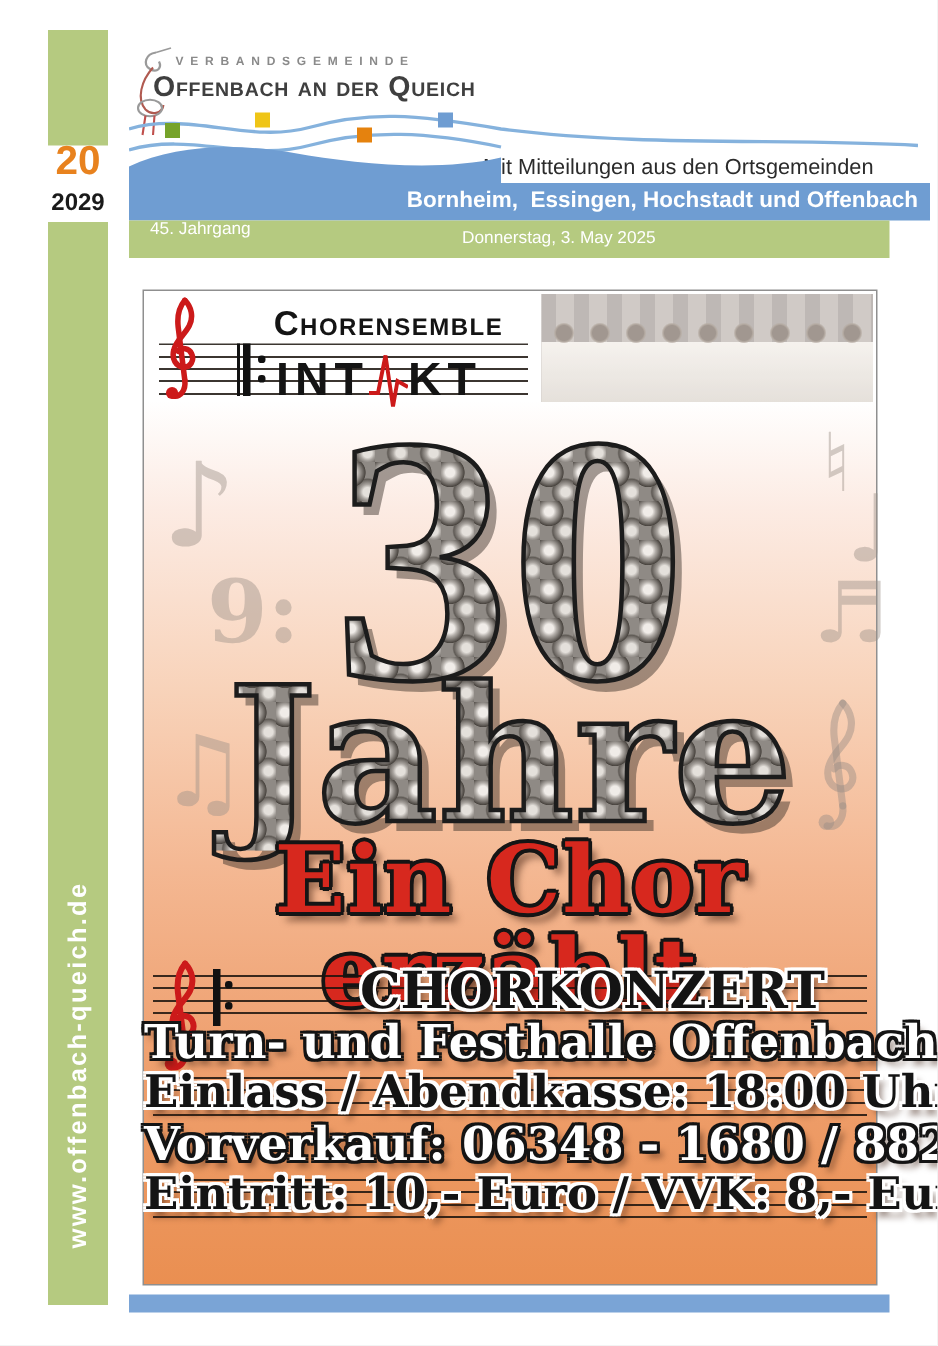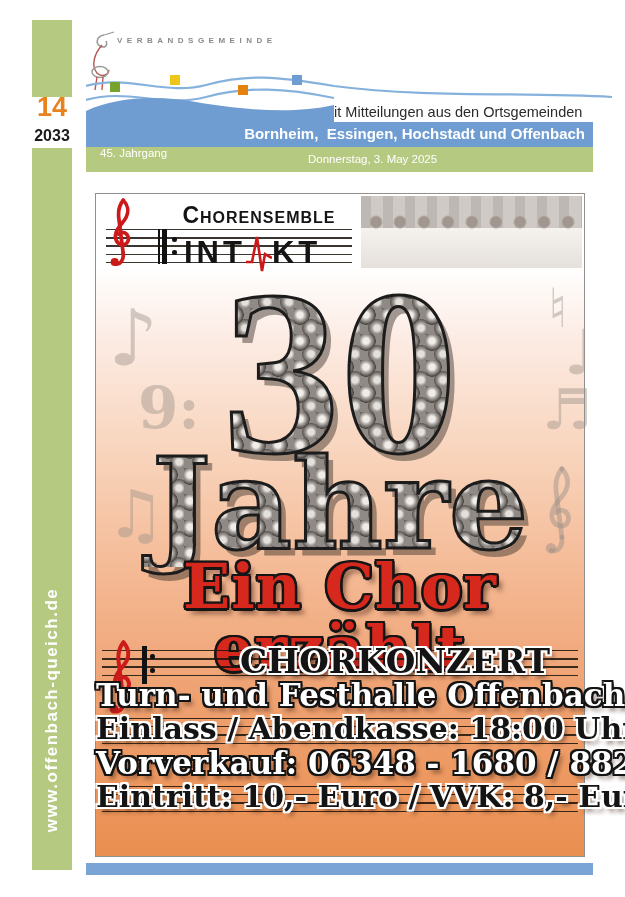--- a/index.html
+++ b/index.html
@@ -19,21 +19,21 @@
           font-size:17px;letter-spacing:1.5px;}
 
   
   .org-small{left:117px;top:36px;width:210px;font-size:8px;letter-spacing:4.5px;
              color:#8a8a8a;font-weight:bold;}
   .org-name{left:102px;top:48px;width:230px;font-size:19px;color:#3f3f3f;
             font-variant:small-caps;font-weight:bold;letter-spacing:.5px;}
   .gazette-title{left:318px;top:28px;width:300px;font-size:60px;line-height:66px;
             color:#151515;font-variant:small-caps;letter-spacing:-1px;}
   .gazette-sub{left:322px;top:104px;width:280px;font-size:14.5px;color:#2b2b2b;}
-  .bar-blue{left:86px;top:122px;width:507px;height:25px;background:#6f9dd2;}
+  .bar-blue{left:86px;top:122px;width:507px;height:25px;background:#6f9dd2;padding-left:27px;}
   .bar-blue span{position:absolute;right:8px;top:3px;color:#fff;font-weight:bold;
             font-size:15px;white-space:pre;}
   .bar-green{left:86px;top:147px;width:507px;height:25px;background:#b5ca80;
             color:#fff;font-size:11.5px;}
   .bar-green .vol{position:absolute;left:14px;top:0;}
   .bar-green .date{position:absolute;left:222px;top:6px;}
   .wave-svg{left:86px;top:70px;width:526px;height:52px;}
 
   
   .poster{left:95px;top:193px;width:488px;height:662px;border:1px solid #8f8f8f;
@@ -118,32 +118,33 @@
     <path d="M23 3 C18 9 16 18 17 27 L23 75" fill="none" stroke="currentColor" stroke-width="5" stroke-linecap="round"></path>
     <path d="M23 75 C24 84 19 91 12 89" fill="none" stroke="currentColor" stroke-width="5" stroke-linecap="round"></path>
     <circle cx="11.5" cy="86.5" r="5.5" fill="currentColor"></circle>
   </symbol>
 </svg>
 
 <div class="page">
 
   <div class="abs side-top"></div>
   <div class="abs side-main"></div>
-  <div class="abs issue-no">14</div>
-  <div class="abs issue-yr">2033</div>
+  <div class="abs issue-no">20</div>
+  <div class="abs issue-yr">2029</div>
   <div class="abs vg-url">www.offenbach-queich.de</div>
 
   <svg class="abs" style="left:84px;top:30px" width="32" height="64" viewBox="0 0 32 64">
     <path d="M20 5 L30 2" stroke="#9a9a9a" stroke-width="1.2" fill="none"></path>
     <path d="M20 5 C13 6 11 13 16 16 C21 19 24 15 22 11" stroke="#9a9a9a" stroke-width="1.5" fill="none"></path>
     <path d="M18 15 C10 24 7 36 13 43 C17 47 24 46 25 40" stroke="#b05a50" stroke-width="1.4" fill="none"></path>
     <ellipse cx="16" cy="42" rx="8" ry="5.5" stroke="#9a9a9a" stroke-width="1.4" fill="none"></ellipse>
     <path d="M13 47 L11 60 M19 47 L18 60" stroke="#c0504d" stroke-width="1.4" fill="none"></path>
   </svg>
   <div class="abs org-small">VERBANDSGEMEINDE</div>
+  <div class="abs org-name">Offenbach an der Queich</div>
   <div class="abs gazette-sub">Mit Mitteilungen aus den Ortsgemeinden</div>
 
   <svg class="abs wave-svg" viewBox="0 0 526 52">
     <path d="M0 16 C40 4 80 26 120 15 S190 6 248 16 C340 28 440 22 526 27" fill="none" stroke="#85b2dd" stroke-width="2.2"></path>
     <path d="M0 30 C40 18 80 38 120 27 S200 18 248 28" fill="none" stroke="#85b2dd" stroke-width="2.2"></path>
     <rect x="24" y="12" width="10" height="10" fill="#76a32a"></rect>
     <rect x="84" y="5" width="10" height="10" fill="#efc517"></rect>
     <rect x="152" y="15" width="10" height="10" fill="#e5820e"></rect>
     <rect x="206" y="5" width="10" height="10" fill="#6f9dd2"></rect>
     <path d="M0 41 C30 27 70 25 110 32 C150 39 205 45 248 35 L248 52 L0 52 Z" fill="#6f9dd2"></path>

